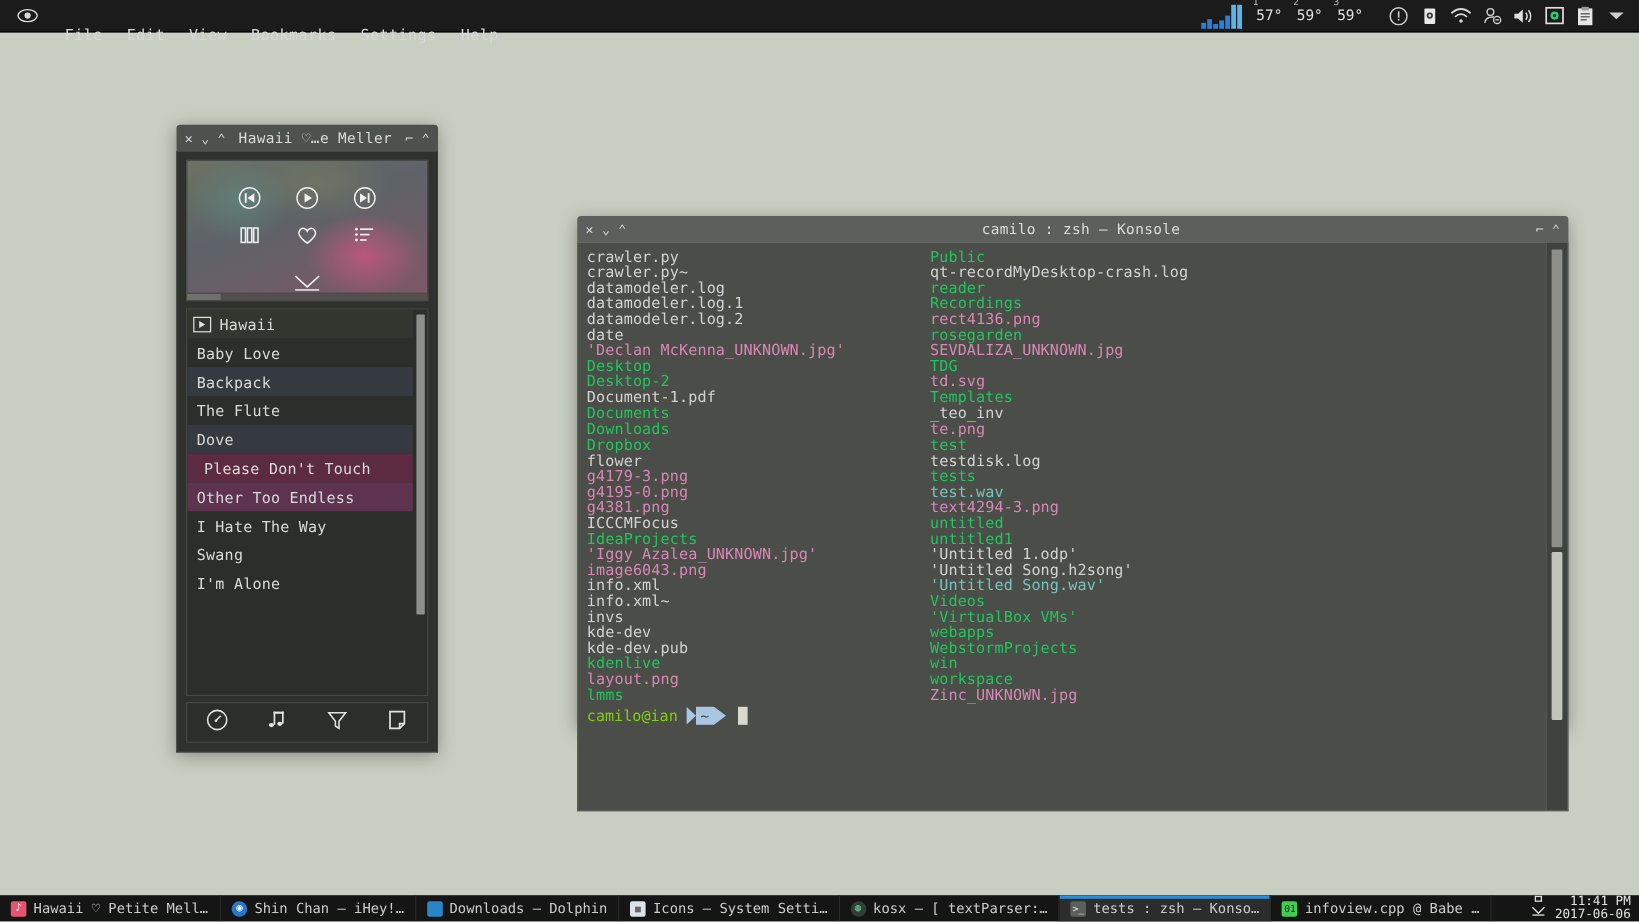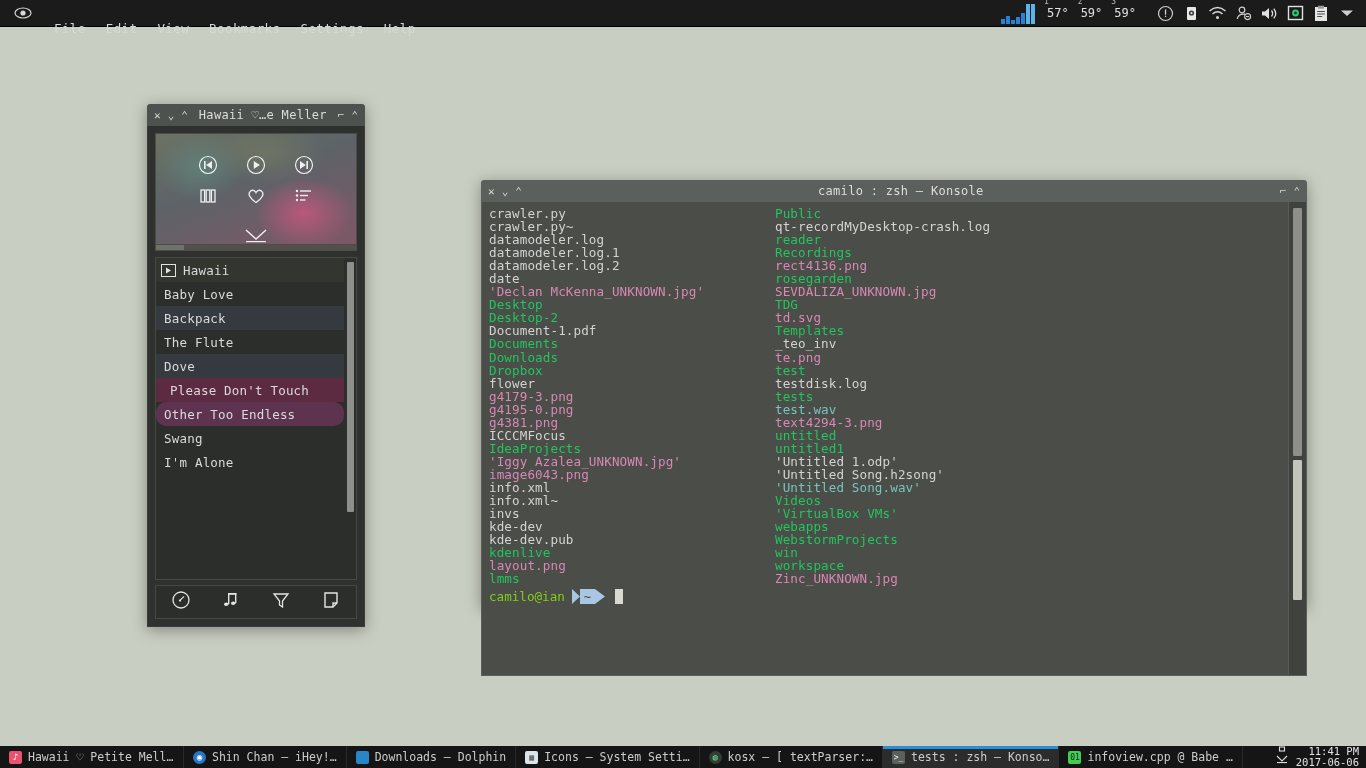--- a/index.html
+++ b/index.html
@@ -78,21 +78,21 @@
     border: 1px solid #454844; position: relative; overflow: hidden;
   }
   .pl-scroll { position: absolute; inset: 0; padding-right: 12px; }
   .pl-row {
     height: 24px; display: flex; align-items: center;
     color: #dadada; font-size: 12.5px; padding-left: 8px;
     letter-spacing: .2px; white-space: nowrap;
   }
   .pl-row.alt { background: #343a40; }
   .pl-row.pink { background: #5d2b41; padding-left: 14px; }
-  .pl-row.purple { background: #5d3350; border-radius: 10px; }
+  .pl-row.purple { background: #5d3350; }
   .pl-row.head { background: #33362f; padding-left: 5px; }
   .pl-ico { width: 15px; height: 13px; border: 1.5px solid #e2e2e2; display: inline-flex; align-items: center; justify-content: center; margin-right: 7px; }
   .pl-bar { position: absolute; top: 0; right: 0; width: 11px; height: 100%; background: #2b2e2b; }
   .pl-thumb { position: absolute; right: 2px; width: 7px; background: #8d8f8a; border-radius: 1px; }
   .pl-toolbar {
     height: 34px; margin-top: 5px; background: #2b2e2b; border: 1px solid #454844;
     display: flex; align-items: center; justify-content: space-around;
   }
 
   
@@ -325,20 +325,23 @@
             <span>The Flute</span>
           </div>
         <div class="pl-row alt">
             <span>Dove</span>
           </div>
         <div class="pl-row pink">
             <span>Please Don't Touch</span>
           </div>
         <div class="pl-row purple">
             <span>Other Too Endless</span>
+          </div>
+        <div class="pl-row">
+            <span>I Hate The Way</span>
           </div>
         <div class="pl-row">
             <span>Swang</span>
           </div>
         <div class="pl-row">
             <span>I'm Alone</span>
           </div>
       </div>
       <div class="pl-bar">
         <div class="pl-thumb" style="top:4px;height:250px;"></div>

